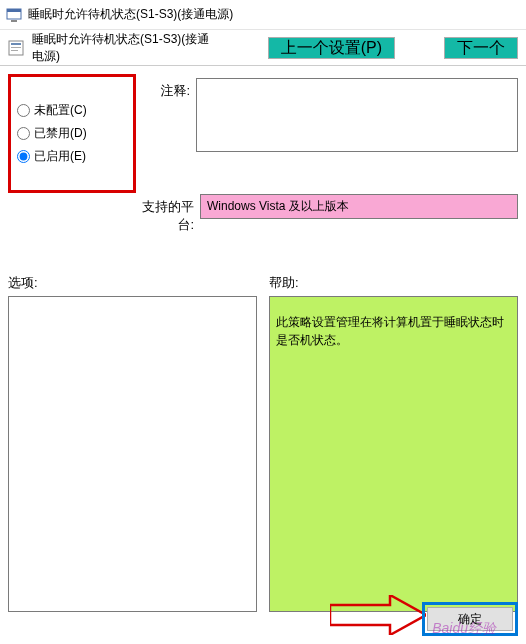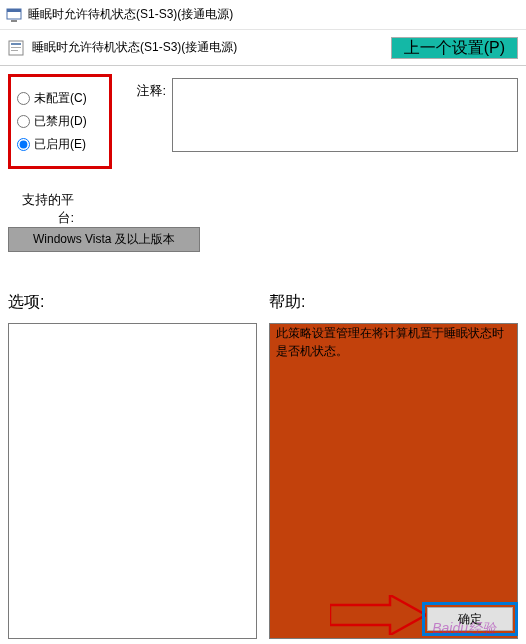--- a/index.html
+++ b/index.html
@@ -11,39 +11,39 @@
     
     .header-row { height: 36px; display: flex; align-items: center; padding: 6px 8px; border-bottom: 1px solid #ccc; gap: 8px; }
     .header-icon { width: 16px; height: 16px; }
     .header-text { flex: 1; font-size: 12px; color: #000; }
     .nav-btn { height: 22px; padding: 0 12px; background: #14b8a6; border: 1px solid #adadad; font-size: 16px; cursor: pointer; margin-left: 41px; }
     
     .content { padding: 8px 8px 0 8px; }
     
     .row { display: flex; align-items: flex-start; margin-bottom: 4px; }
     
-    .radio-group { width: 104px; border: 3px solid #d80000; padding: 10px 4px; }
+    .radio-group { width: 128px; border: 3px solid #d80000; padding: 22px 4px; }
     .radio-item { display: flex; align-items: center; padding: 3px 2px; gap: 4px; cursor: pointer; }
     .radio-item input[type="radio"] { width: 13px; height: 13px; }
     .radio-label { font-size: 12px; }
     
     .field-label { width: 60px; text-align: right; padding-right: 6px; padding-top: 4px; font-size: 13px; }
     
     .comment-box { flex: 1; border: 1px solid #7a7a7a; background: #fff; min-height: 74px; }
     
-    .platform-box { flex: 1; border: 1px solid #7a7a7a; background: #a3a3a3; padding: 3px 24px; font-size: 12px; min-height: 22px; }
+    .platform-box { flex: 1; border: 1px solid #7a7a7a; background: #f9a8d4; padding: 3px 6px; font-size: 12px; min-height: 22px; }
     
     .middle-section { display: flex; margin-top: 40px; gap: 12px; }
     .options-col { flex: 1; }
     .help-col { flex: 1; }
-    .section-label { font-size: 16px; margin-bottom: 10px; }
+    .section-label { font-size: 13px; margin-bottom: 4px; }
     
     .options-box { border: 1px solid #7a7a7a; background: #fff; height: 316px; margin-top: 0; }
     
-    .help-box { border: 1px solid #7a7a7a; background: #c2410c; height: 316px; margin-top: 0; padding: 0 6px; font-size: 12px; line-height: 1.5; overflow: hidden; }
+    .help-box { border: 1px solid #7a7a7a; background: #bef264; height: 316px; margin-top: 0; padding: 16px 6px; font-size: 12px; line-height: 1.5; overflow: hidden; }
     .help-box p { margin-bottom: 12px; }
     
     .button-row { position: absolute; bottom: 8px; right: 0; display: flex; gap: 40px; padding-right: 8px; }
     .ok-btn { width: 86px; height: 24px; background: #e1e1e1; border: 1px solid #adadad; font-size: 12px; cursor: pointer; }
     .ok-btn-highlight { border: 3px solid #0078d7; padding: 2px; display: inline-block; }
     
     .arrow { position: absolute; bottom: 6px; left: 330px; }
     .arrow-svg { width: 96px; height: 40px; }
     
     .watermark { position: absolute; bottom: 6px; right: 30px; color: #a21caf; font-size: 14px; pointer-events: none; font-style: italic; opacity: 0.5; }
@@ -62,20 +62,21 @@
 
 <div class="header-row">
   <svg class="header-icon" viewBox="0 0 16 16">
     <rect x="1" y="1" width="14" height="14" fill="#fff" stroke="#888" stroke-width="1"></rect>
     <rect x="3" y="3" width="10" height="2" fill="#6b8bb5"></rect>
     <rect x="3" y="7" width="10" height="1" fill="#aaa"></rect>
     <rect x="3" y="10" width="7" height="1" fill="#aaa"></rect>
   </svg>
   <span class="header-text">睡眠时允许待机状态(S1-S3)(接通电源)</span>
   <button class="nav-btn">上一个设置(P)</button>
+  <button class="nav-btn">下一个</button>
 </div>
 
 <div class="content">
 
   <div style="display:flex; align-items:flex-start; gap:0;">
     <div class="radio-group">
       <label class="radio-item">
         <input type="radio" name="state" style="">
         <span class="radio-label">未配置(C)</span>
       </label>
@@ -89,21 +90,21 @@
       </label>
     </div>
     <div style="flex:1; display:flex; flex-direction:column;">
       <div class="row" style="margin-top:4px;">
         <div class="field-label">注释:</div>
         <div class="comment-box"></div>
       </div>
     </div>
   </div>
 
-  <div class="row" style="margin-top:18px;flex-direction:column;">
+  <div class="row" style="margin-top:1px;">
     <div style="width:120px;"></div>
     <div class="field-label" style="width:72px;">支持的平台:</div>
     <div class="platform-box">Windows Vista 及以上版本</div>
   </div>
 
   <div class="middle-section">
     <div class="options-col">
       <div class="section-label">选项:</div>
       <div class="options-box"></div>
     </div>

